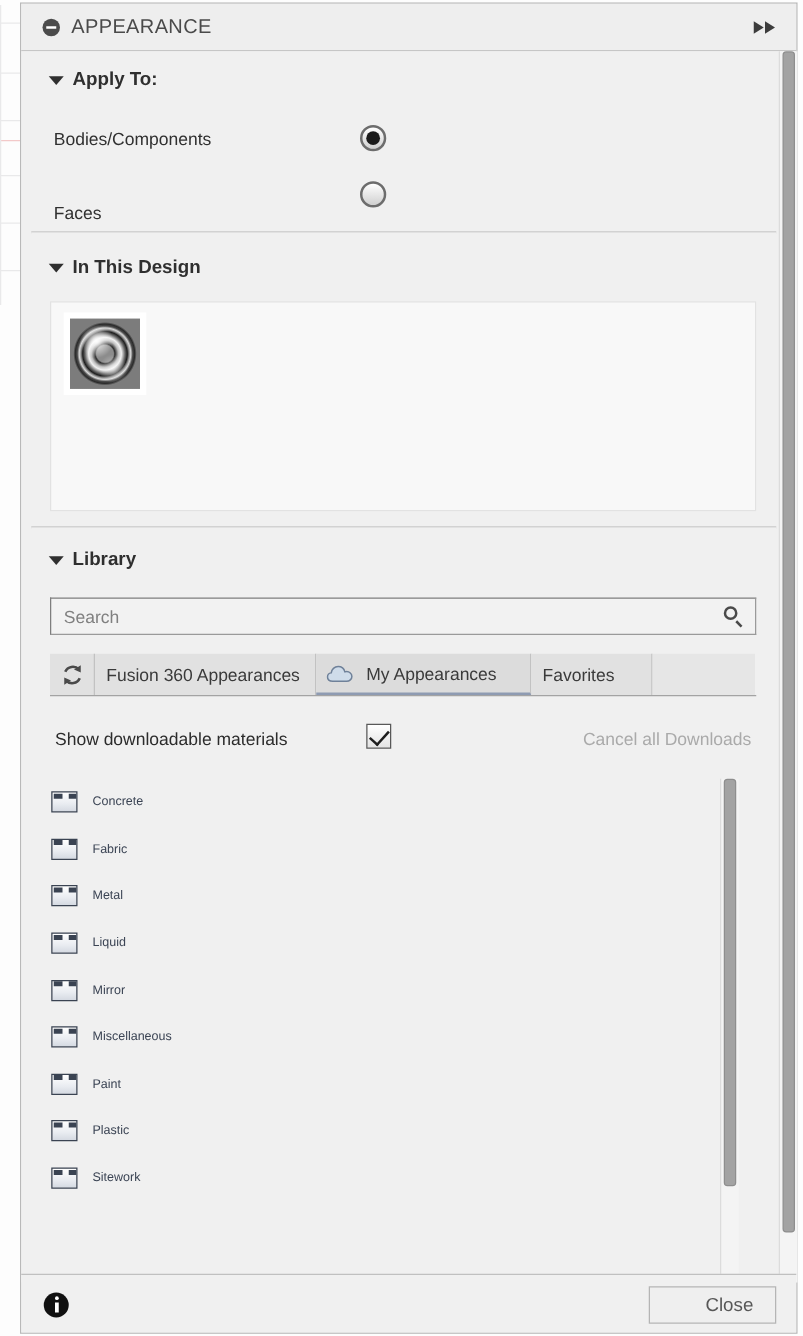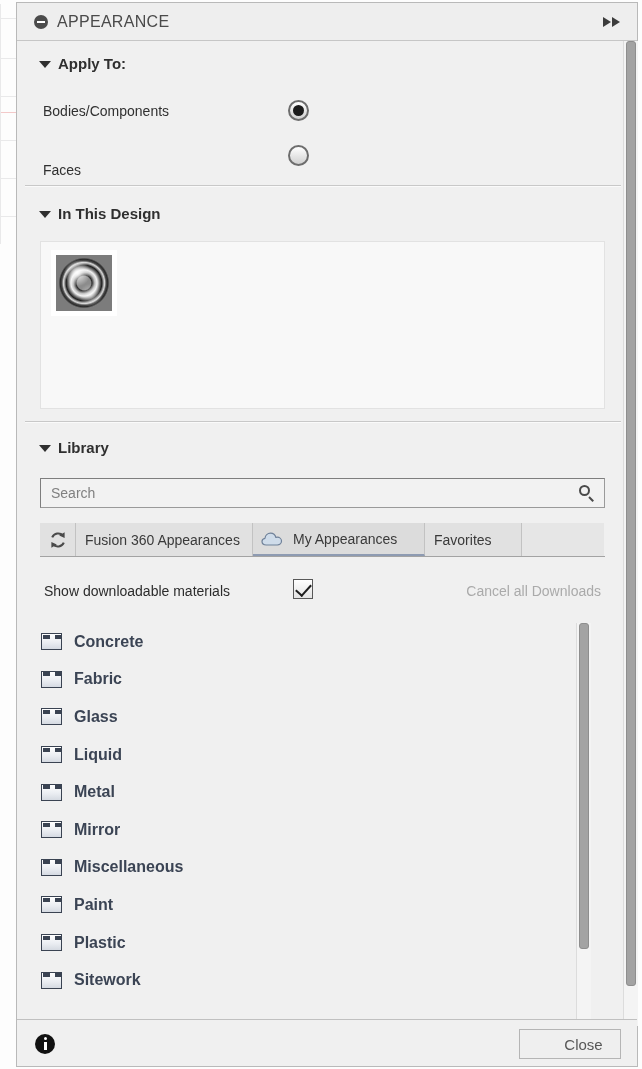--- a/index.html
+++ b/index.html
@@ -378,24 +378,23 @@
   }
   .folder-icon .right-fold {
     position: absolute;
     right: 1.5px;
     top: 1.5px;
     width: 6px;
     height: 4px;
     background: #3a4352;
   }
   .folder-label {
-    font-size: 16px;
+    font-size: 10px;
     color: #3b4454;
     white-space: nowrap;
-    font-weight: bold;
   }
 
   
   .sbar-track {
     position: absolute;
     background: #f4f4f4;
     border-left: 1px solid #dcdcdc;
   }
   .sbar-thumb {
     position: absolute;
@@ -579,37 +578,29 @@
             <span class="right-fold"></span>
         </span>
         <span class="folder-label">Fabric</span>
       </div>
       <div class="folder-row">
         <span class="folder-icon">
           <span class="back"></span>
             <span class="tab-notch"></span>
             <span class="right-fold"></span>
         </span>
-        <span class="folder-label">Glass</span>
+        <span class="folder-label">Metal</span>
       </div>
       <div class="folder-row">
         <span class="folder-icon">
           <span class="back"></span>
             <span class="tab-notch"></span>
             <span class="right-fold"></span>
         </span>
         <span class="folder-label">Liquid</span>
-      </div>
-      <div class="folder-row">
-        <span class="folder-icon">
-          <span class="back"></span>
-            <span class="tab-notch"></span>
-            <span class="right-fold"></span>
-        </span>
-        <span class="folder-label">Metal</span>
       </div>
       <div class="folder-row">
         <span class="folder-icon">
           <span class="back"></span>
             <span class="tab-notch"></span>
             <span class="right-fold"></span>
         </span>
         <span class="folder-label">Mirror</span>
       </div>
       <div class="folder-row">

